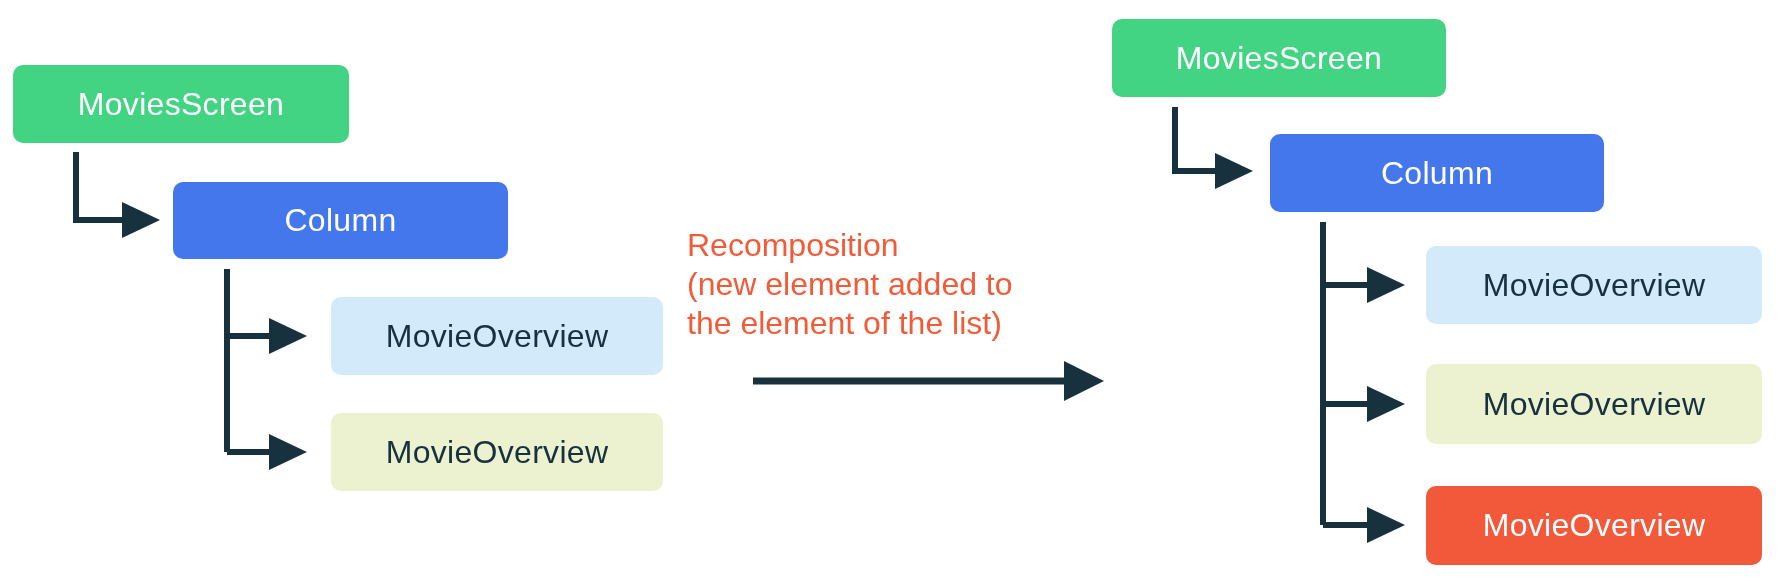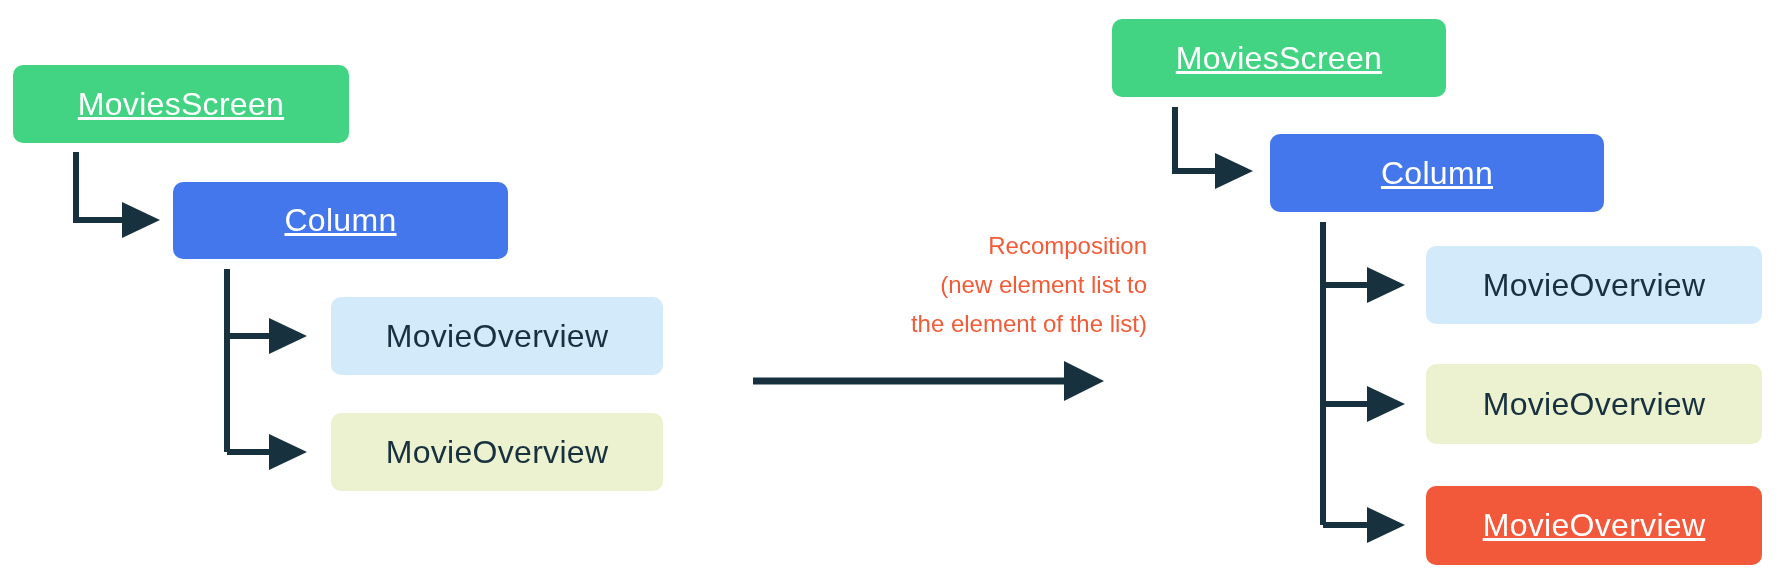--- a/index.html
+++ b/index.html
@@ -24,42 +24,42 @@
     position: absolute;
     display: flex;
     align-items: center;
     justify-content: center;
     border-radius: 10px;
     font-size: 32px;
     letter-spacing: 0.3px;
     white-space: nowrap;
   }
   .node-light { color: var(--connector-navy, #17313F); }
-  .node-dark { color: #ffffff; text-decoration: underline; }
+  .node-dark { color: #ffffff; }
 
   
   .l-root { left: 13px;  top: 65px;  width: 336px; height: 78px; background: var(--root-green); }
   .l-col  { left: 173px; top: 182px; width: 335px; height: 77px; background: var(--column-blue); }
   .l-m1   { left: 331px; top: 297px; width: 332px; height: 78px; background: var(--child-light-blue); }
   .l-m2   { left: 331px; top: 413px; width: 332px; height: 78px; background: var(--child-light-yellow); }
 
   
   .r-root { left: 1112px; top: 19px;  width: 334px; height: 78px; background: var(--root-green); }
   .r-col  { left: 1270px; top: 134px; width: 334px; height: 78px; background: var(--column-blue); }
   .r-m1   { left: 1426px; top: 246px; width: 336px; height: 78px; background: var(--child-light-blue); }
   .r-m2   { left: 1426px; top: 364px; width: 336px; height: 80px; background: var(--child-light-yellow); }
   .r-m3   { left: 1426px; top: 486px; width: 336px; height: 79px; background: var(--child-orange-highlight); }
 
   .annotation {
     position: absolute;
     left: 687px;
     top: 226px;
     width: 460px;
-    text-align: right;
-    font-size: 24px;
+    text-align: left;
+    font-size: 32px;
     line-height: 39px;
     color: var(--annotation-orange, #F15B38);
   }
 </style>
 </head>
 <body>
 
 <div class="canvas">
 
   <svg class="connector-svg" viewBox="0 0 1779 584" xmlns="http://www.w3.org/2000/svg">
@@ -98,21 +98,21 @@
     </g>
   </svg>
 
   <div class="node node-dark l-root">MoviesScreen</div>
   <div class="node node-dark l-col">Column</div>
   <div class="node node-light l-m1">MovieOverview</div>
   <div class="node node-light l-m2">MovieOverview</div>
 
   <div class="annotation">
     <div>Recomposition</div>
-    <div>(new element list to</div>
+    <div>(new element added to</div>
     <div>the element of the list)</div>
   </div>
 
   <div class="node node-dark r-root">MoviesScreen</div>
   <div class="node node-dark r-col">Column</div>
   <div class="node node-light r-m1">MovieOverview</div>
   <div class="node node-light r-m2">MovieOverview</div>
   <div class="node node-dark r-m3">MovieOverview</div>
 
 </div>

